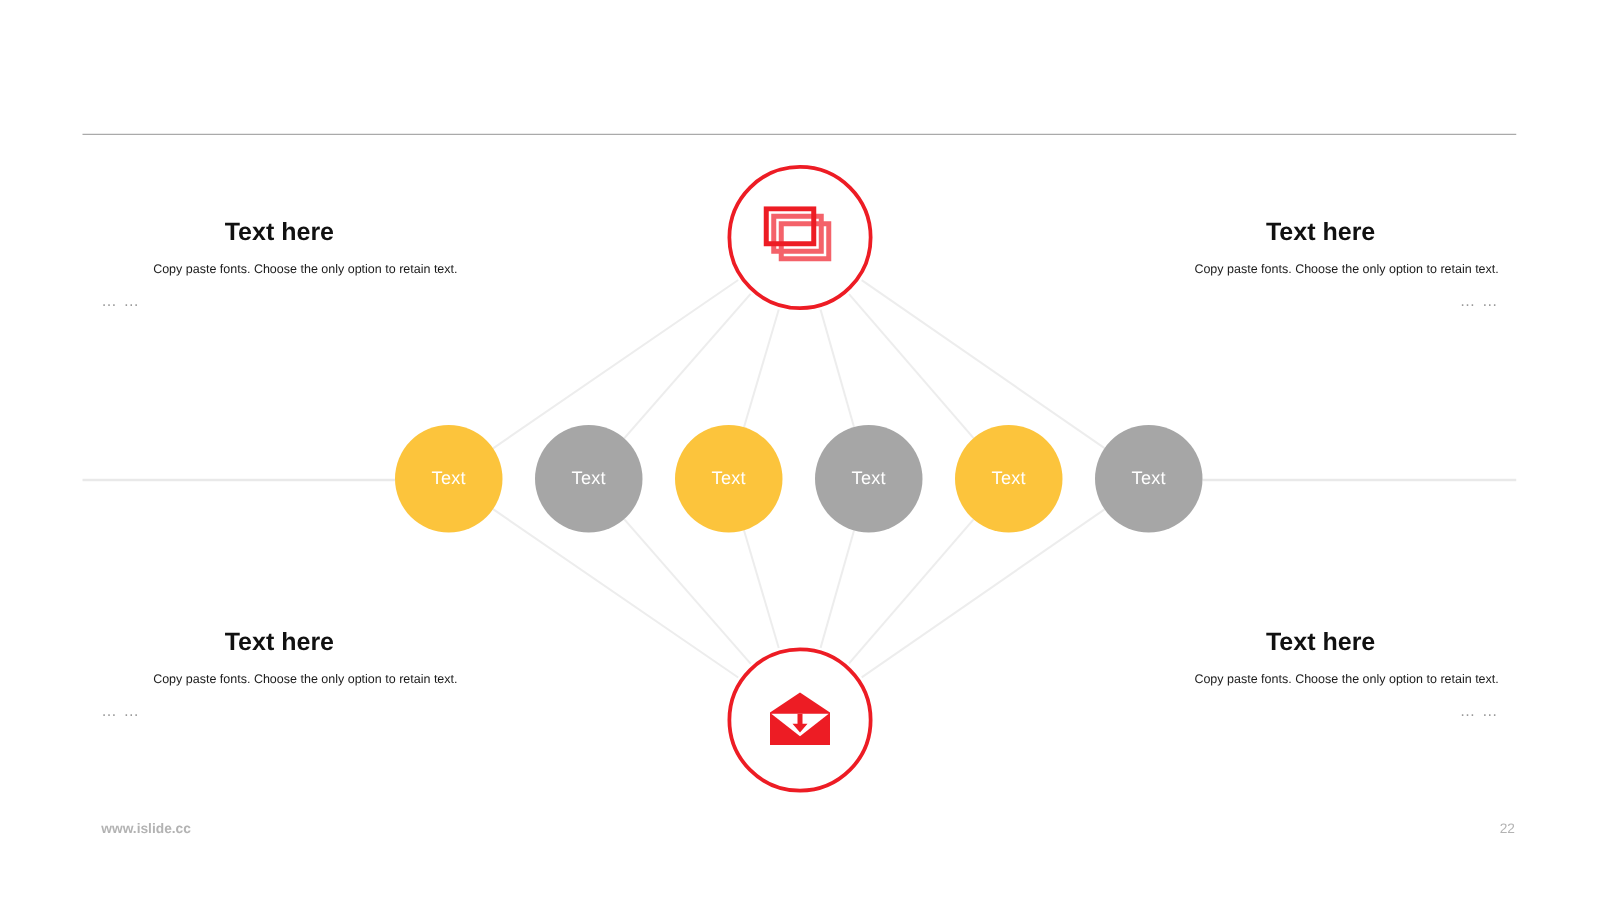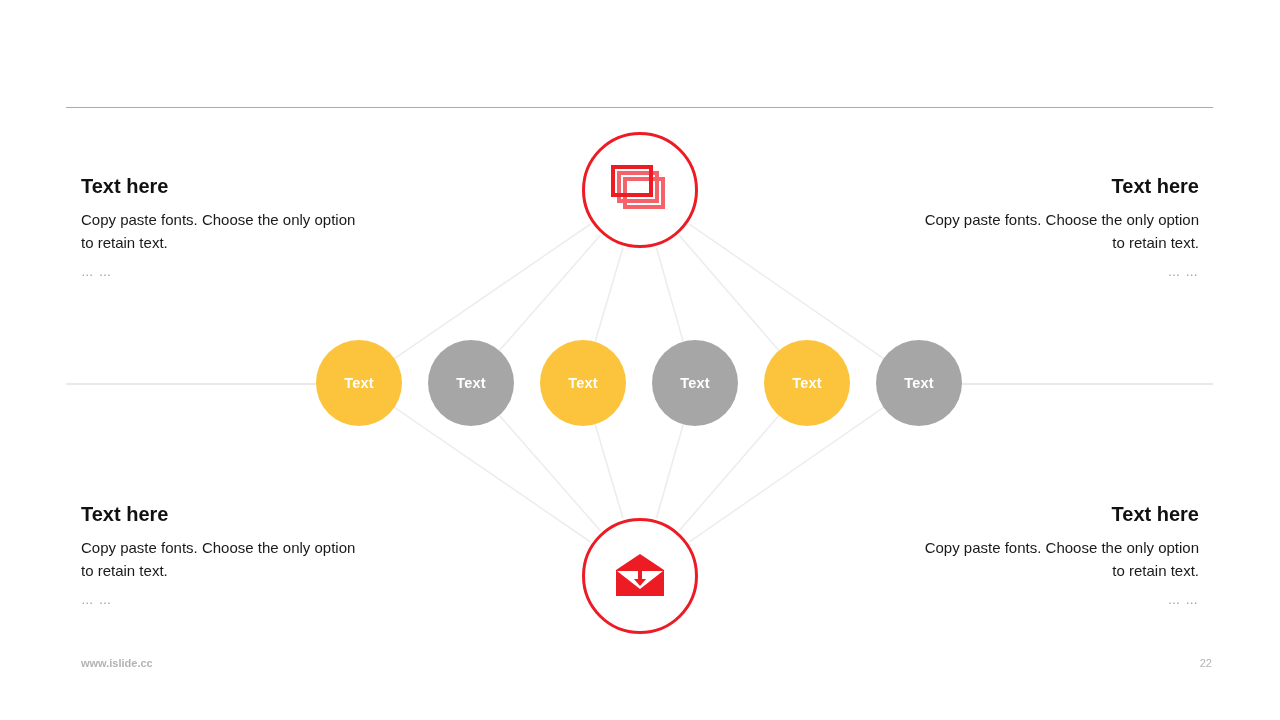--- a/index.html
+++ b/index.html
@@ -69,42 +69,44 @@
   .node {
     position: absolute;
     width: 86px;
     height: 86px;
     border-radius: 50%;
     display: flex;
     align-items: center;
     justify-content: center;
     color: #ffffff;
     font-size: 14.5px;
-    font-weight: bold;
+    font-weight: normal;
     letter-spacing: .2px;
     top: 340px;
   }
 
   
   .block {
     position: absolute;
     width: 285px;
   }
   .block .heading {
     font-size: 20px;
     font-weight: bold;
     color: #111111;
     margin: 0 0 11px 0;
     line-height: 1.1;
+    text-align: center;
   }
   .block .body {
-    font-size: 15px;
+    font-size: 10px;
     color: #1a1a1a;
     line-height: 1.55;
     margin: 0;
+    text-align: right;
   }
   .block .dots {
     font-size: 12.4px;
     color: #9a9a9a;
     line-height: 1.55;
     margin: 8px 0 0 0;
     letter-spacing: 1px;
   }
   .block.left  { left: 81px;  text-align: left; }
   .block.right { left: 914px; text-align: right; }

